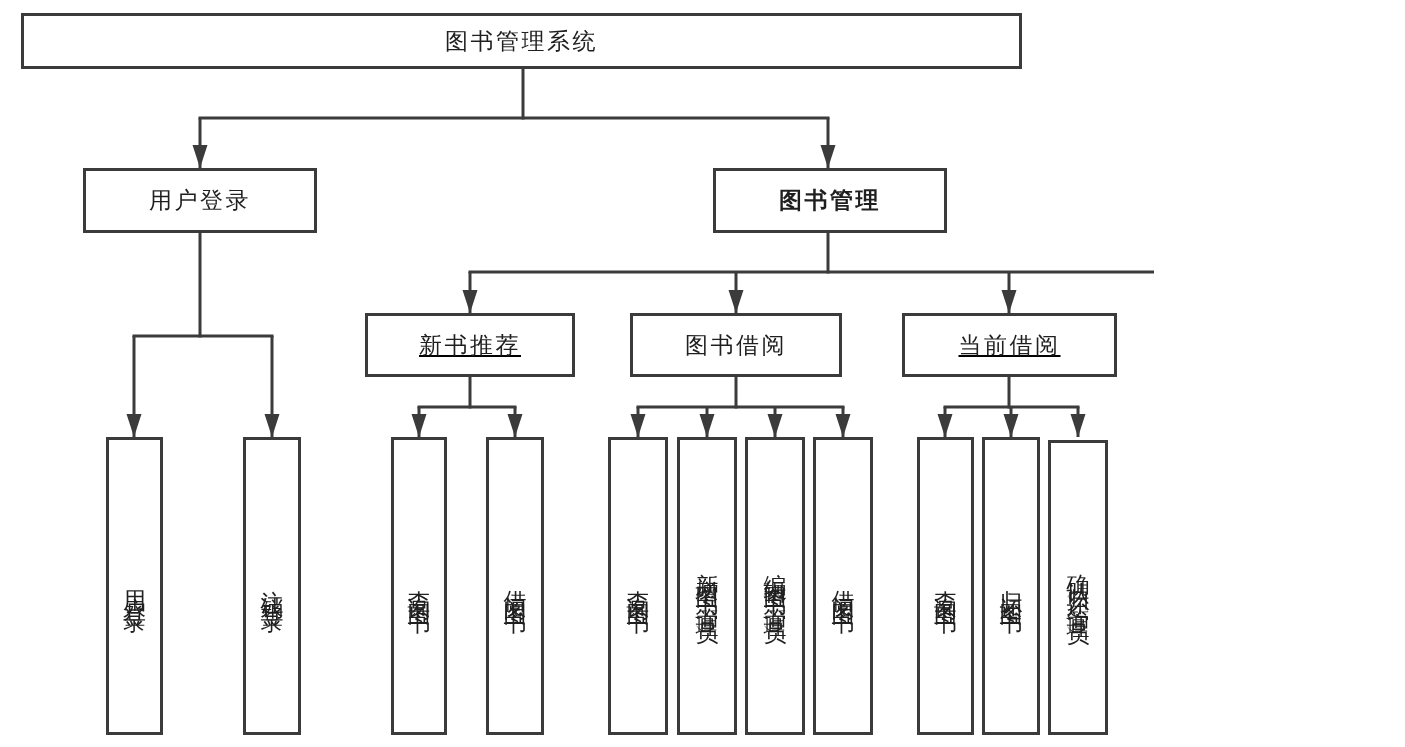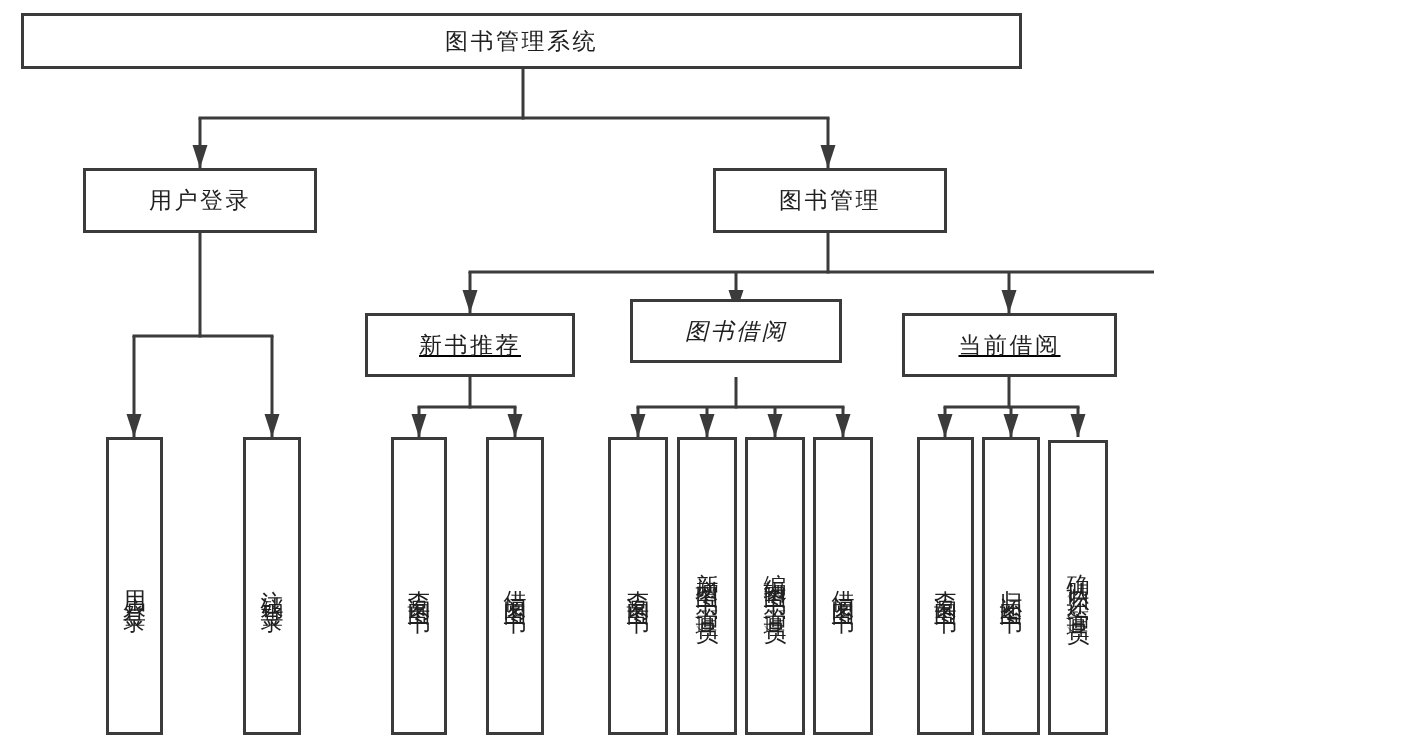--- a/index.html
+++ b/index.html
@@ -113,28 +113,28 @@
     <line x1="1342" y1="407" x2="1342" y2="437" marker-end="url(#arrow)"></line>
   </svg>
 
   <div class="box" style="left:21px; top:13px; width:1001px; height:56px;">
     <span class="label">图书管理系统</span>
   </div>
 
   <div class="box" style="left:83px; top:168px; width:234px; height:65px;">
     <span class="label">用户登录</span>
   </div>
-  <div class="box" style="left:713px; top:168px; width:234px; height:65px;">
+  <div class="box" style="left:713px; top:168px; width:234px; height:65px;font-weight:bold;">
     <span class="label">图书管理</span>
   </div>
 
   <div class="box" style="left:365px; top:313px; width:210px; height:64px;text-decoration:underline;">
     <span class="label">新书推荐</span>
   </div>
-  <div class="box" style="left:630px; top:299px; width:212px; height:64px;font-style:italic;">
+  <div class="box" style="left:630px; top:313px; width:212px; height:64px;">
     <span class="label">图书借阅</span>
   </div>
   <div class="box" style="left:902px; top:313px; width:215px; height:64px;text-decoration:underline;">
     <span class="label">当前借阅</span>
   </div>
 
   <div class="box leaf" style="left:106px; top:437px; width:57px; height:298px;">
     <span class="label">用户登录</span>
   </div>
   <div class="box leaf" style="left:243px; top:437px; width:58px; height:298px;">

